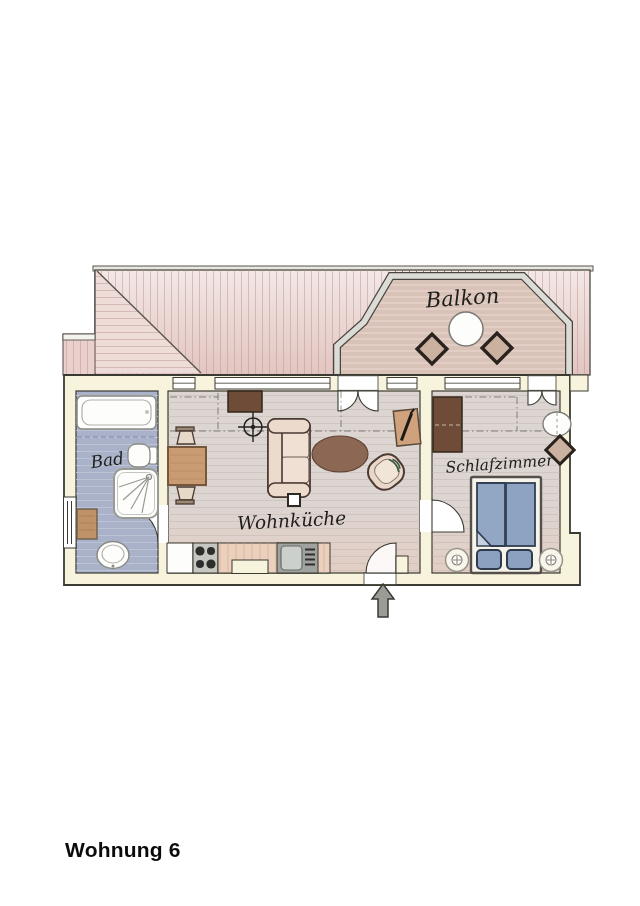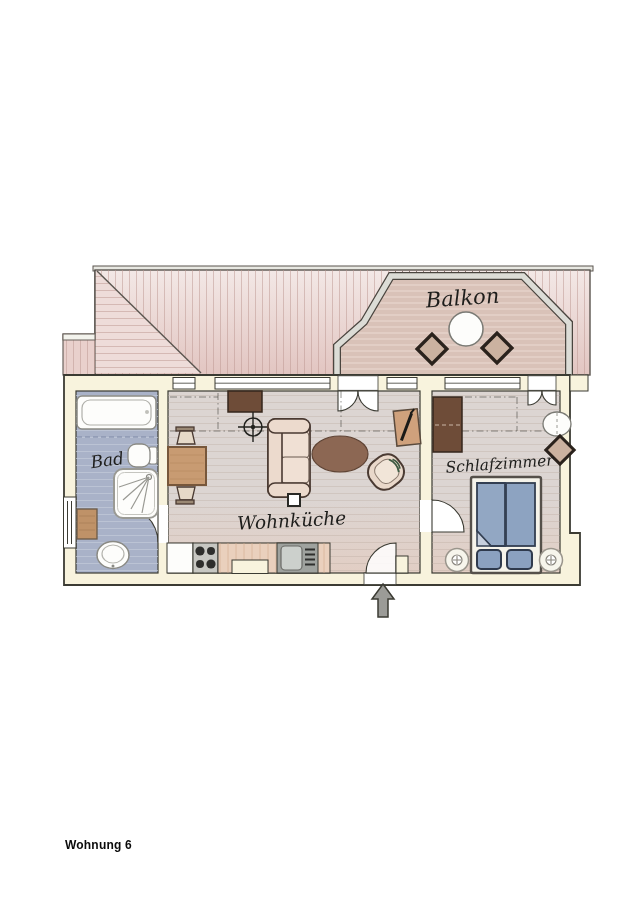--- a/index.html
+++ b/index.html
@@ -1,19 +1,19 @@
 <!DOCTYPE html>
 <html style="--roof-base-top: #f3e8e6; --roof-base-bottom: #e2c5c1; --roof-stripe: #bc958f; --roof-outline: #5a554f; --balcony-floor: #d9c2b8; --balcony-stripe: #ecdcd4; --railing-fill: #dcdcd6; --railing-line: #4a453f; --wall-fill: #f8f3dd; --wall-line: #3b3b33; --bath-floor: #a9b2c8; --bath-stripe: #c3cad9; --wood-floor-top: #dcd5d2; --wood-floor-bottom: #e2cec4; --wood-stripe: #b9a89e; --dark-brown: #6e4c38; --mid-brown: #c89b72; --oval-brown: #8c6753; --tan-cushion: #cbb2a0; --bed-blue: #92a7c3; --pillow-blue: #8ba1c0; --fold-blue: #c7d0de; --cream-white: #fdfdfb; --counter-tan: #ead0bd; --steel-gray: #c7c7c2; --sink-gray: #9fa29e; --arrow-gray: #9b9b97; --ink: #1d1d1b;"><head>
 <meta charset="utf-8">
 <style>
   html,body{margin:0;padding:0;background:#ffffff;}
   .page{position:relative;width:640px;height:906px;background:#fff;overflow:hidden;
         font-family:"Liberation Sans",sans-serif;}
   .plan-svg{position:absolute;left:0;top:0;}
-  .caption{position:absolute;left:65px;top:838px;font-size:12px;font-weight:bold;
+  .caption{position:absolute;left:65px;top:838px;font-size:21px;font-weight:bold;
            color:#0b0b0b;letter-spacing:.2px;font-family:"Liberation Sans",sans-serif;}
   .script{font-family:"DejaVu Serif","Liberation Serif",serif;font-style:italic;fill:var(--ink);}
 </style>
 </head>
 <body>
 
 <div class="page">
 
 <svg class="plan-svg" width="640" height="906" viewBox="0 0 640 906">
   <defs>

